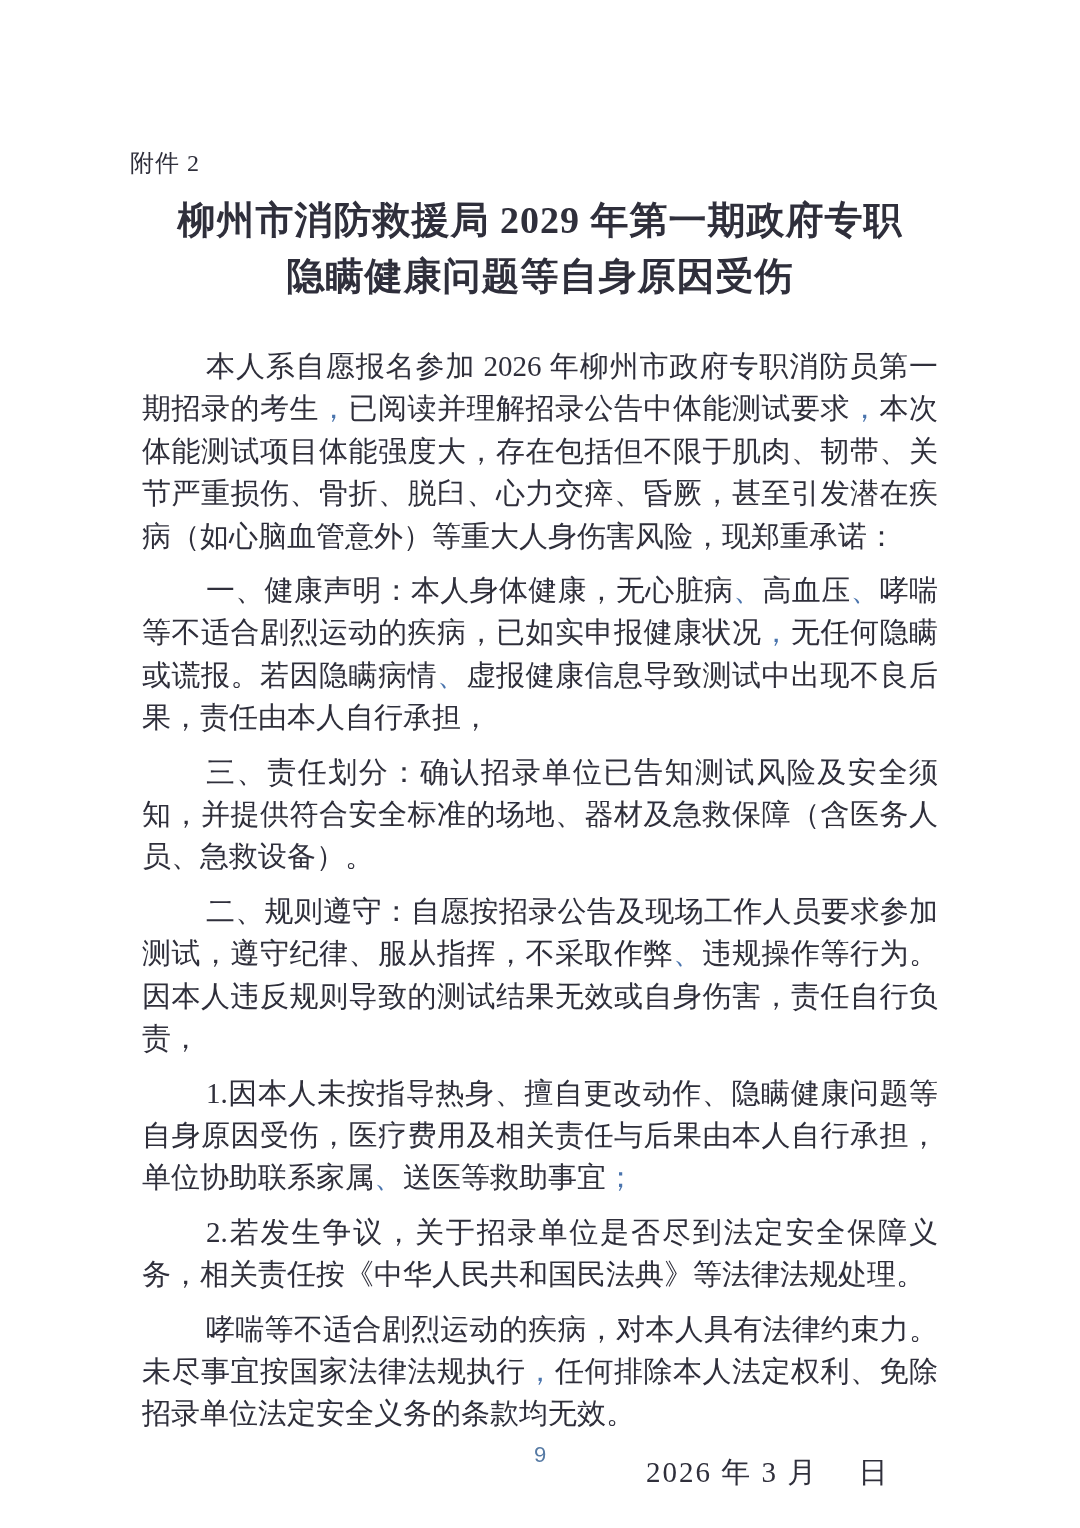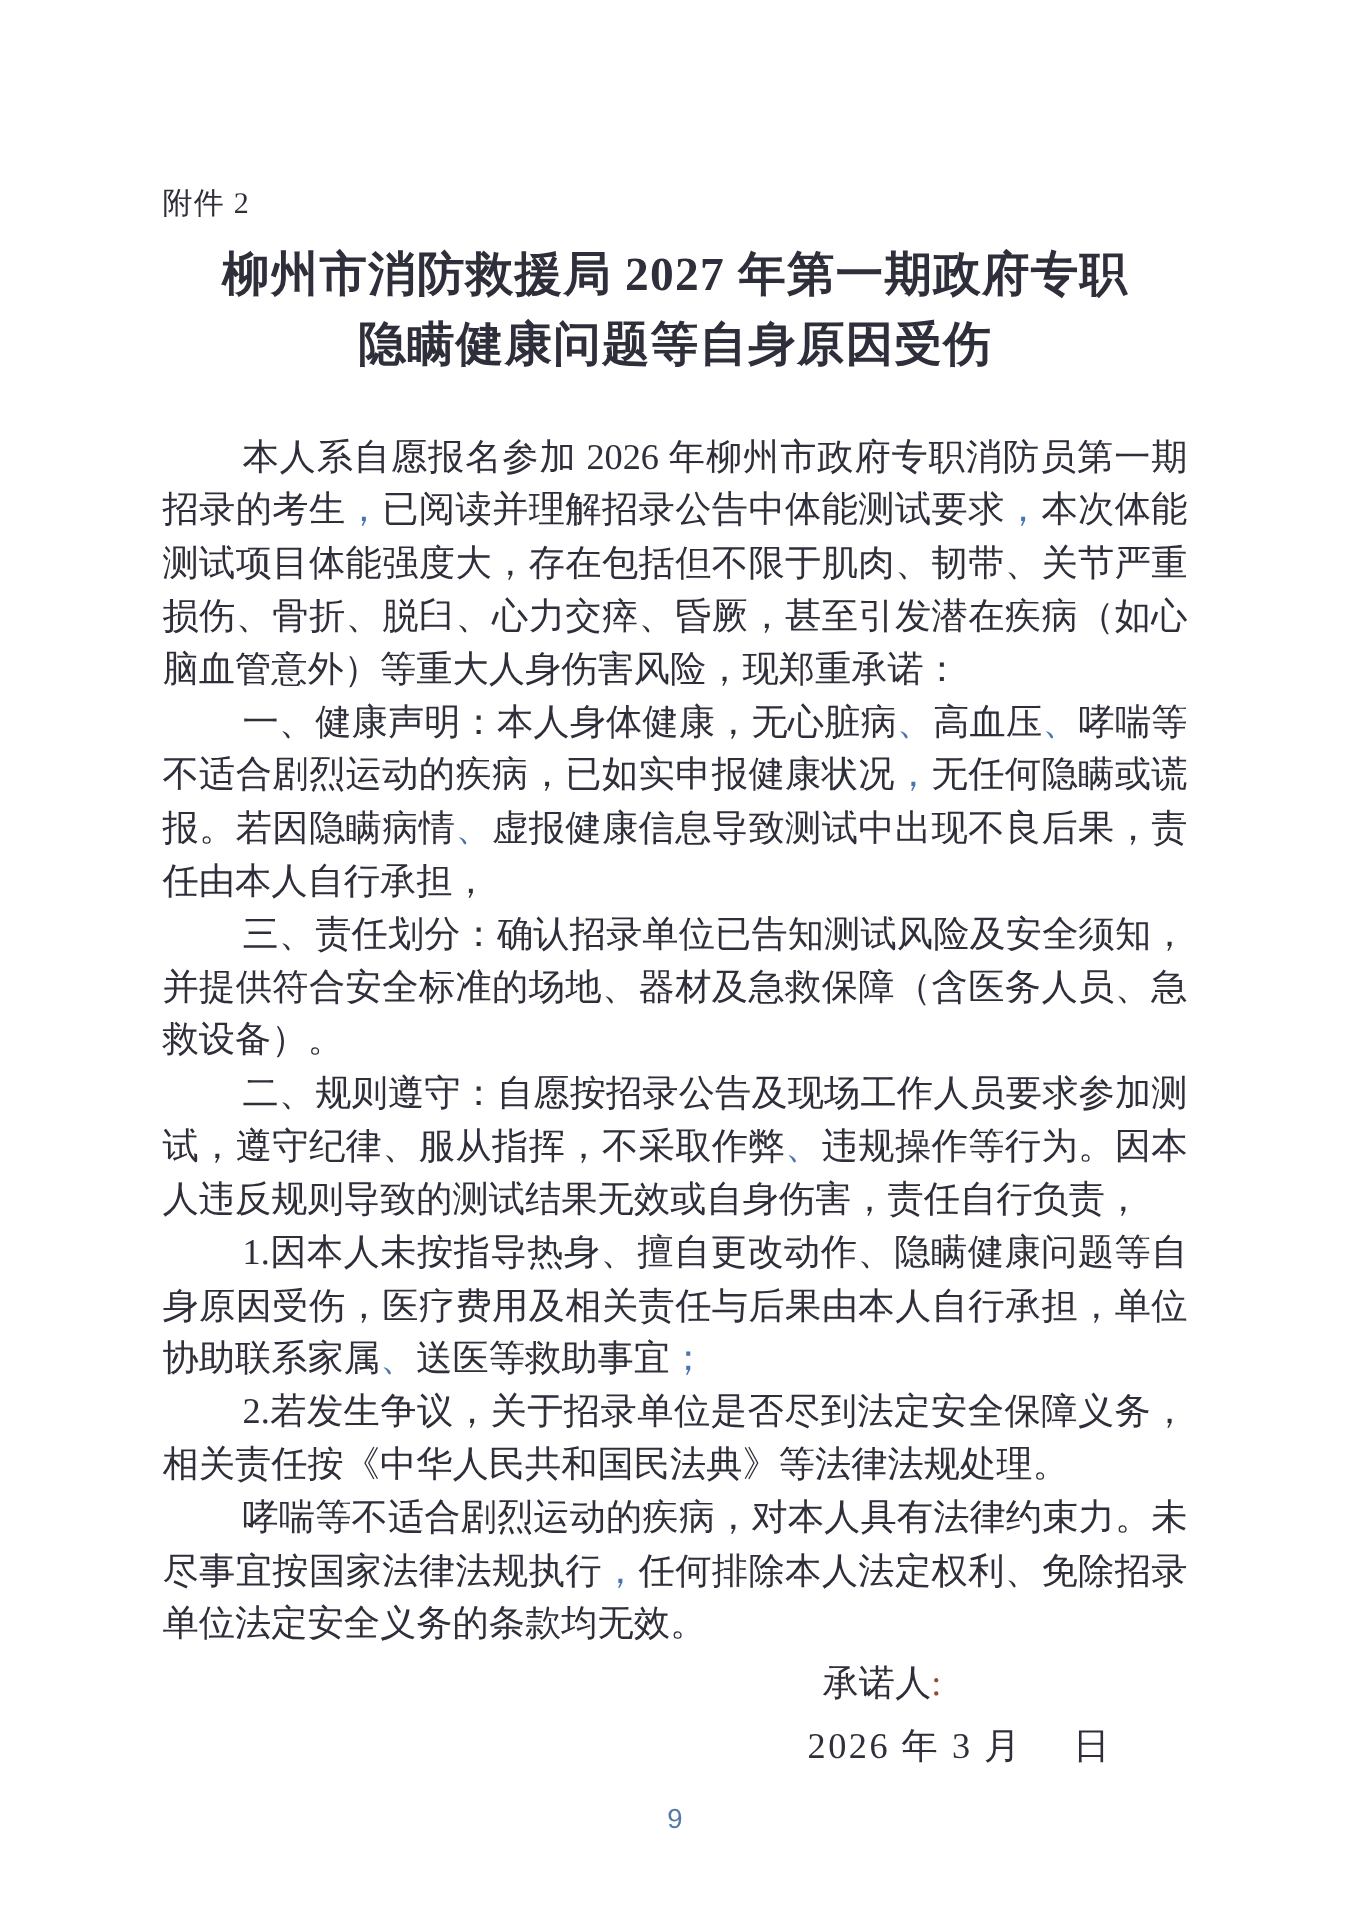--- a/index.html
+++ b/index.html
@@ -41,21 +41,21 @@
   }
   .title-line{display:block;}
   .doc-body{
     margin-top:41px;
     font-size:29px;
     line-height:42.4px;
     text-align:justify;
     text-justify:inter-character;
   }
   .para{
-    margin:0;
+    margin:12px;
     text-indent:64px;
   }
   .seg{white-space:pre-wrap;}
   .seg-blue{color:var(--blue);}
   .seg-red{color:var(--red);}
   .signature{
     margin-top:2px;
     margin-left:516px;
     font-size:29px;
     line-height:50px;
@@ -74,35 +74,34 @@
 </style>
 </head>
 <body>
 
 <div class="page">
   <div class="content">
 
     <div class="attachment">附件 2</div>
 
     <h1 class="title" style="margin:14px 0 0 0;">
-      <span class="title-line">柳州市消防救援局 2027 年第一期政府专职</span>
+      <span class="title-line">柳州市消防救援局 2029 年第一期政府专职</span>
       <span class="title-line">隐瞒健康问题等自身原因受伤</span>
     </h1>
 
     <div class="doc-body" id="doc-body">
         <p class="para"><span class="seg">本人系自愿报名参加 2026 年柳州市政府专职消防员第一期招录的考生</span><span class="seg seg-blue">，</span><span class="seg">已阅读并理解招录公告中体能测试要求</span><span class="seg seg-blue">，</span><span class="seg">本次体能测试项目体能强度大，存在包括但不限于肌肉、韧带、关节严重损伤、骨折、脱臼、心力交瘁、昏厥，甚至引发潜在疾病（如心脑血管意外）等重大人身伤害风险，现郑重承诺：</span></p>
         <p class="para"><span class="seg">一、健康声明：本人身体健康，无心脏病</span><span class="seg seg-blue">、</span><span class="seg">高血压</span><span class="seg seg-blue">、</span><span class="seg">哮喘等不适合剧烈运动的疾病，已如实申报健康状况</span><span class="seg seg-blue">，</span><span class="seg">无任何隐瞒或谎报。若因隐瞒病情</span><span class="seg seg-blue">、</span><span class="seg">虚报健康信息导致测试中出现不良后果，责任由本人自行承担，</span></p>
         <p class="para"><span class="seg">三、责任划分：确认招录单位已告知测试风险及安全须知，并提供符合安全标准的场地、器材及急救保障（含医务人员、急救设备）。</span></p>
         <p class="para"><span class="seg">二、规则遵守：自愿按招录公告及现场工作人员要求参加测试，遵守纪律、服从指挥，不采取作弊</span><span class="seg seg-blue">、</span><span class="seg">违规操作等行为。因本人违反规则导致的测试结果无效或自身伤害，责任自行负责，</span></p>
         <p class="para"><span class="seg">1.因本人未按指导热身、擅自更改动作、隐瞒健康问题等自身原因受伤，医疗费用及相关责任与后果由本人自行承担，单位协助联系家属</span><span class="seg seg-blue">、</span><span class="seg">送医等救助事宜</span><span class="seg seg-blue">；</span></p>
         <p class="para"><span class="seg">2.若发生争议，关于招录单位是否尽到法定安全保障义务，相关责任按《中华人民共和国民法典》等法律法规处理。</span></p>
         <p class="para"><span class="seg">哮喘等不适合剧烈运动的疾病，对本人具有法律约束力。未尽事宜按国家法律法规执行</span><span class="seg seg-blue">，</span><span class="seg">任何排除本人法定权利、免除招录单位法定安全义务的条款均无效。</span></p>
       </div>
 
     <div class="signature">
-      <div class="sig-signer" id="sig-signer"><span class="seg">承诺人</span><span class="seg seg-red">:</span></div>
       <div class="sig-date">2026 年 3 月　 日</div>
     </div>
 
   </div>
 
   <div class="page-number">9</div>
 </div>
 
 </body></html>

